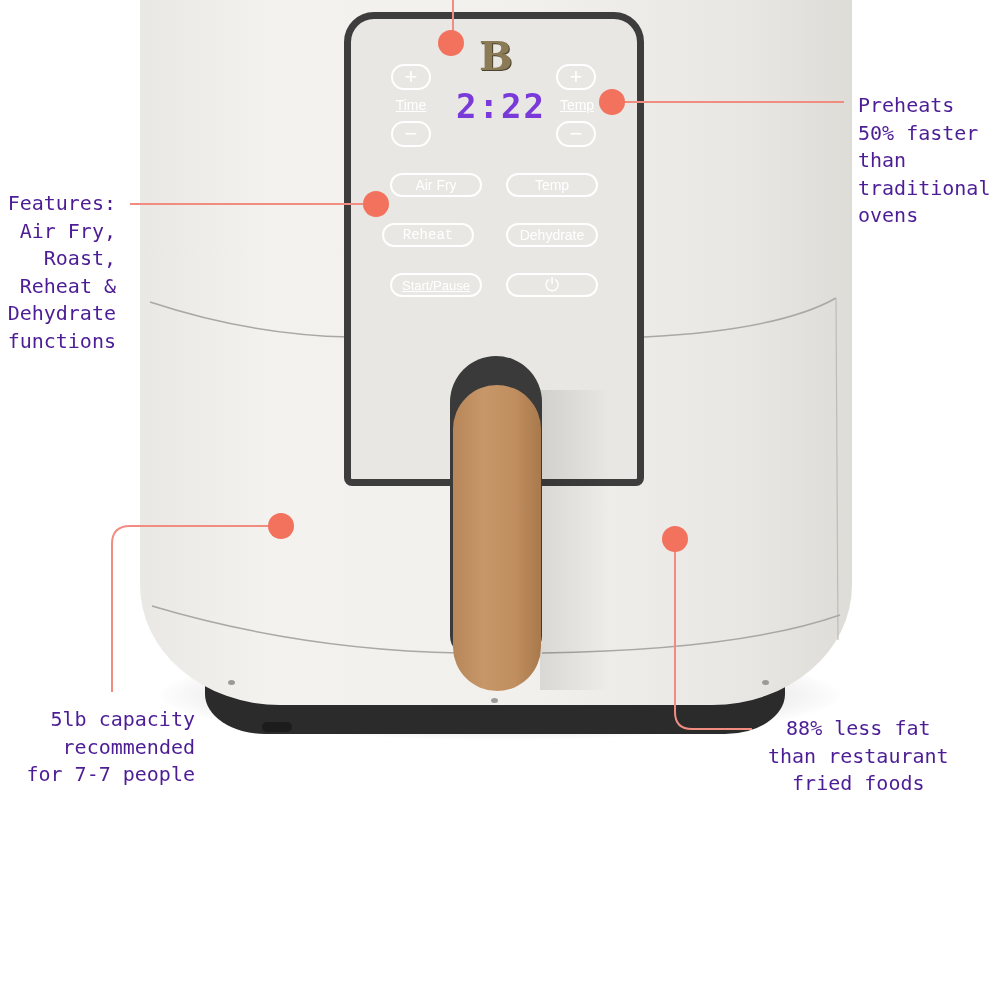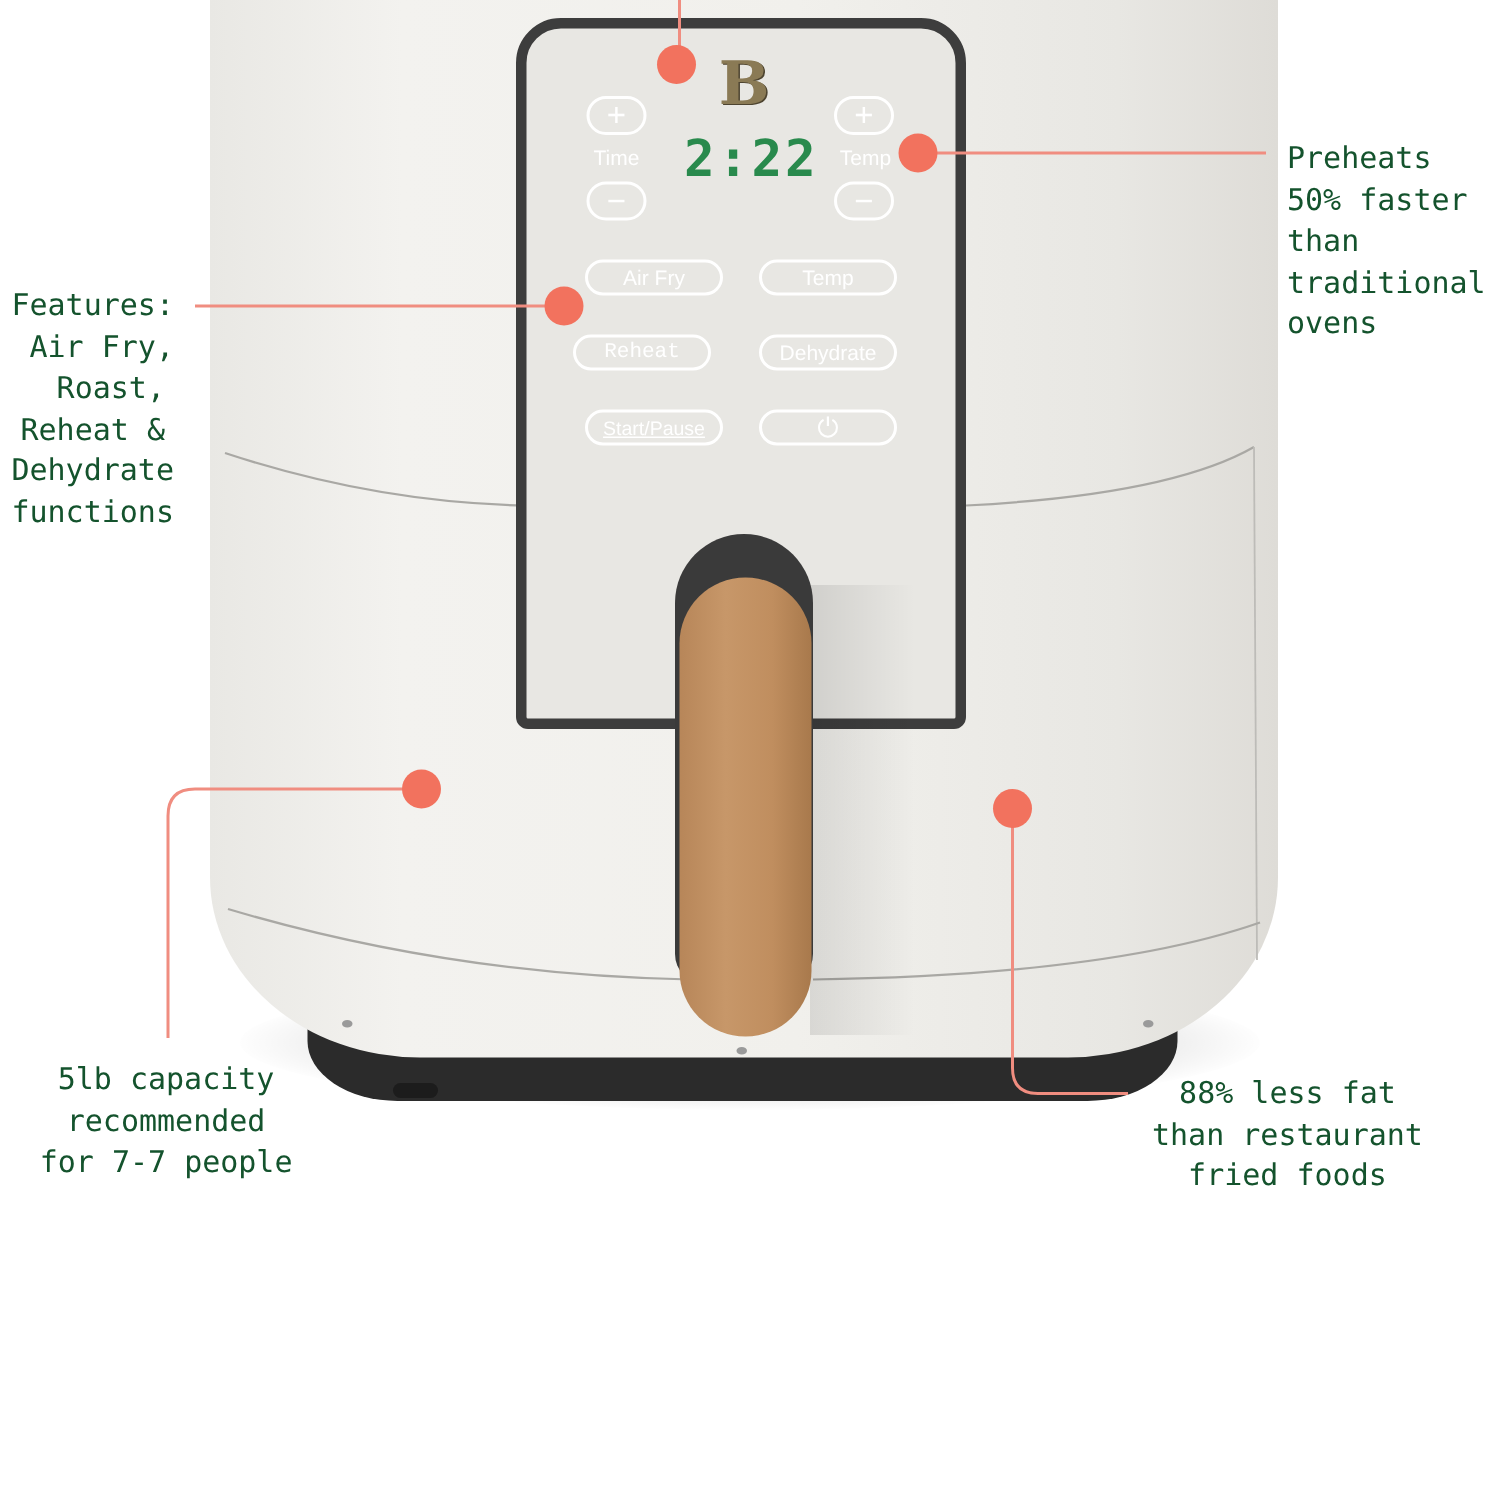--- a/index.html
+++ b/index.html
@@ -5,32 +5,32 @@
   html,body{margin:0;padding:0;}
   body{width:1000px;height:1000px;background:#ffffff;position:relative;overflow:hidden;font-family:"DejaVu Sans Mono","Liberation Mono",monospace;}
   .abs{position:absolute;}
   
   .shadow{position:absolute;left:160px;top:650px;width:680px;height:90px;border-radius:50%;background:radial-gradient(ellipse at center, rgba(0,0,0,0.28) 0%, rgba(0,0,0,0.08) 55%, rgba(0,0,0,0) 72%);}
   .base{position:absolute;left:205px;top:672px;width:580px;height:62px;background:#2b2b2b;border-radius:0 0 60px 60px / 0 0 40px 40px;}
   .foot{position:absolute;width:30px;height:10px;background:#1c1c1c;border-radius:5px;}
   .fryer{position:absolute;left:140px;top:-40px;width:712px;height:745px;background:linear-gradient(90deg,#e9e8e4 0%,#f3f2ef 18%,#f1f0ec 55%,#e8e7e3 85%,#dedcd7 100%);border-radius:30px 30px 140px 140px / 30px 30px 120px 120px;}
   .seam1{position:absolute;left:0;top:0;width:1000px;height:1000px;pointer-events:none;}
   .panel{position:absolute;left:344px;top:12px;width:300px;height:474px;border:7px solid #3d3d3d;border-radius:30px 30px 8px 8px;box-sizing:border-box;background:#e8e7e3;}
-  .lbl{position:absolute;color:#ffffff;font-family:"Liberation Sans",sans-serif;font-size:14px;text-align:center;}
+  .lbl{position:absolute;color:#ffffff;font-family:"Liberation Sans",sans-serif;font-size:14px;text-align:center;text-decoration:underline;}
   .pill{position:absolute;height:24px;border:2px solid #ffffff;border-radius:14px;box-sizing:border-box;color:#ffffff;font-family:"Liberation Sans",sans-serif;font-size:14px;display:flex;align-items:center;justify-content:center;}
   .circ{position:absolute;width:40px;height:26px;border:2px solid #ffffff;border-radius:14px;box-sizing:border-box;color:#ffffff;display:flex;align-items:center;justify-content:center;font-family:"Liberation Sans",sans-serif;font-size:22px;line-height:1;}
-  .digits{position:absolute;left:456px;top:86px;width:86px;text-align:center;font-family:"DejaVu Sans Mono",monospace;font-size:34px;color:#15803d;letter-spacing:2px;font-weight:bold;opacity:0.9;}
+  .digits{position:absolute;left:456px;top:86px;width:86px;text-align:center;font-family:"DejaVu Sans Mono",monospace;font-size:34px;color:#6d28d9;letter-spacing:2px;font-weight:bold;opacity:0.9;}
   .logo{position:absolute;left:474px;top:32px;width:44px;text-align:center;font-family:"DejaVu Serif",serif;font-size:40px;font-weight:bold;color:#8a7a55;text-shadow:1px 1px 0 #4d4430;}
   .handle-back{position:absolute;left:450px;top:356px;width:92px;height:300px;background:#3a3a3a;border-radius:46px 46px 20px 20px;}
   .handle{position:absolute;left:453px;top:385px;width:88px;height:306px;background:linear-gradient(90deg,#b78659 0%,#c79769 35%,#c08e5f 70%,#a8794c 100%);border-radius:44px;}
   .handle-shadow{position:absolute;left:540px;top:390px;width:70px;height:300px;background:linear-gradient(90deg,rgba(0,0,0,0.10),rgba(0,0,0,0));}
   .dot{position:absolute;width:26px;height:26px;border-radius:50%;background:#f2725e;}
   .line{position:absolute;background:#f08d80;}
-  .callout{position:absolute;color:#14532d;font-size:20px;line-height:27.5px;white-space:pre;}
-  .right{text-align:center;margin-left:17px;}
+  .callout{position:absolute;color:#4c1d95;font-size:20px;line-height:27.5px;white-space:pre;}
+  .right{text-align:right;margin-left:17px;}
   .hole{position:absolute;width:7px;height:5px;background:#9a9a9a;border-radius:50%;}
 </style>
 </head>
 <body>
 
 <div class="shadow"></div>
 <div class="base"></div>
 <div class="foot" style="left:262px;top:722px;"></div>
 
 <div class="fryer"></div>

